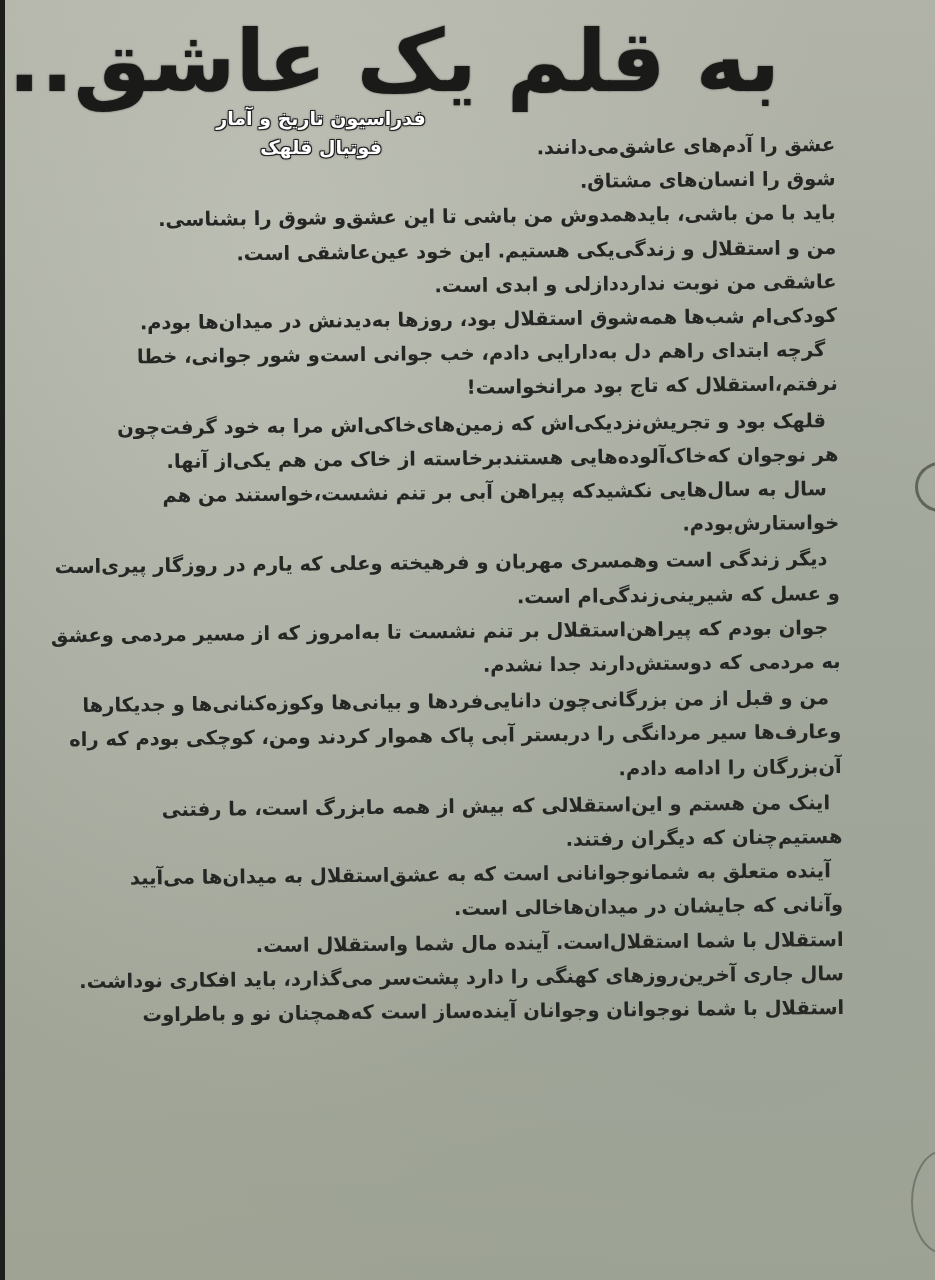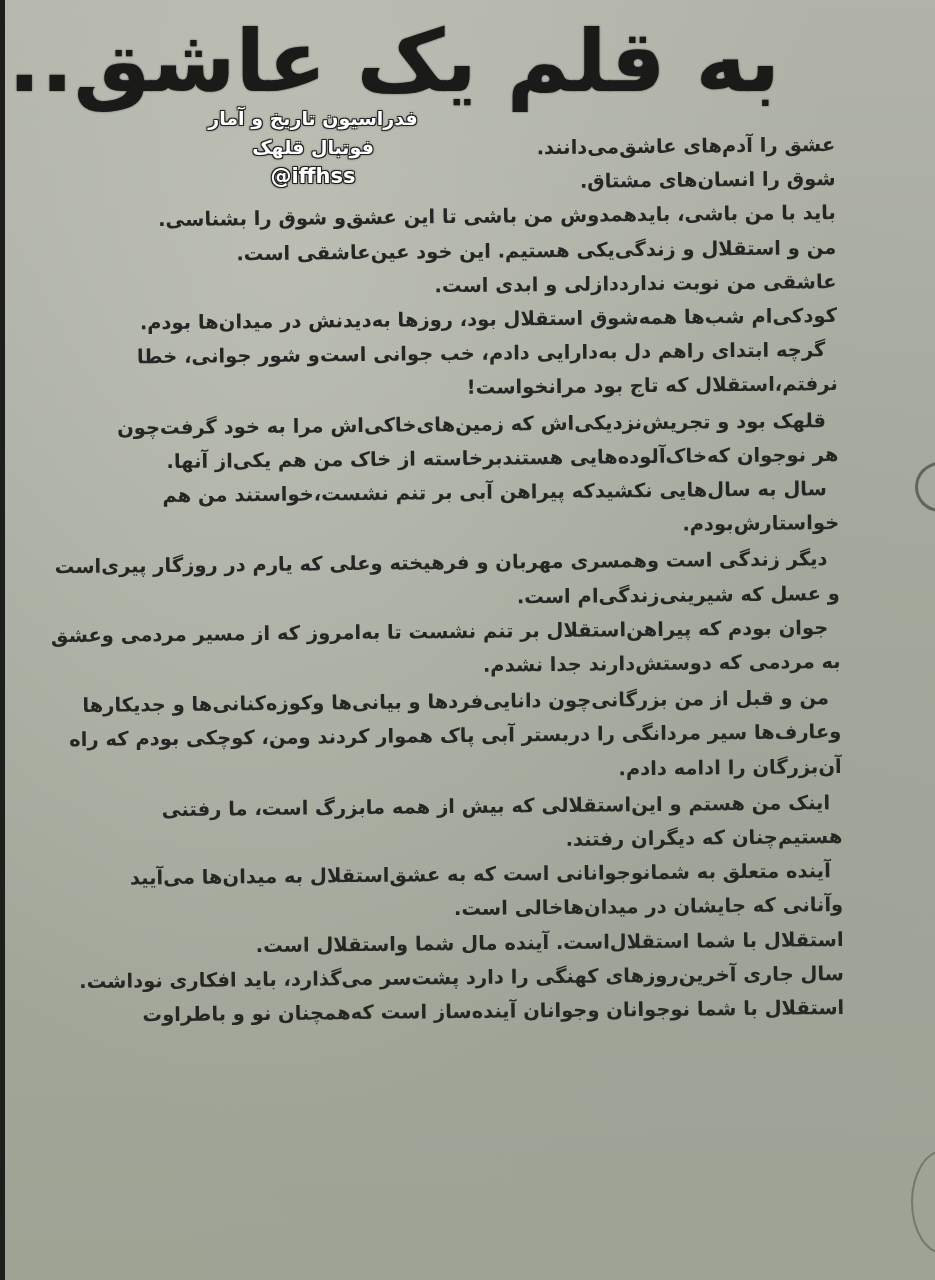--- a/index.html
+++ b/index.html
@@ -39,21 +39,21 @@
       line-height: 110px;
       color: #1a1b19;
       letter-spacing: -2px;
       white-space: nowrap;
       direction: rtl;
       text-shadow: 0 0 2px rgba(20,20,20,0.6);
     }
     .watermark {
       position: absolute;
       top: 104px;
-      left: 188px;
+      left: 196px;
       width: 250px;
       text-align: center;
       color: #ffffff;
       font-family: "DejaVu Sans", sans-serif;
       font-weight: bold;
       font-size: 19px;
       line-height: 29px;
       direction: rtl;
       text-shadow:
         -1px -1px 0 #222, 1px -1px 0 #222, -1px 1px 0 #222, 1px 1px 0 #222,
@@ -98,21 +98,20 @@
 <body>
 
 <div class="page">
   <div class="left-edge"></div>
 
   <div class="title">به قلم یک عاشق...</div>
 
   <div class="watermark">
     <span>فدراسیون تاریخ و آمار</span><br>
     <span>فوتبال قلهک</span>
-    <span class="handle">@iffhss</span>
   </div>
 
   <div class="body-text">
     <span class="line">عشق را آدم‌های عاشق‌می‌دانند.</span>
     <span class="line">شوق را انسان‌های مشتاق.</span>
     <span class="line">باید با من باشی، بایدهمدوش من باشی تا این عشق‌و شوق را بشناسی.</span>
     <span class="line">من و استقلال و زندگی‌یکی هستیم. این خود عین‌عاشقی است.</span>
     <span class="line">عاشقی من نوبت ندارددازلی و ابدی است.</span>
     <span class="line">کودکی‌ام شب‌ها همه‌شوق استقلال بود، روزها به‌دیدنش در میدان‌ها بودم.</span>
     <span class="line indent">گرچه ابتدای راهم دل به‌دارایی دادم، خب جوانی است‌و شور جوانی، خطا</span>

